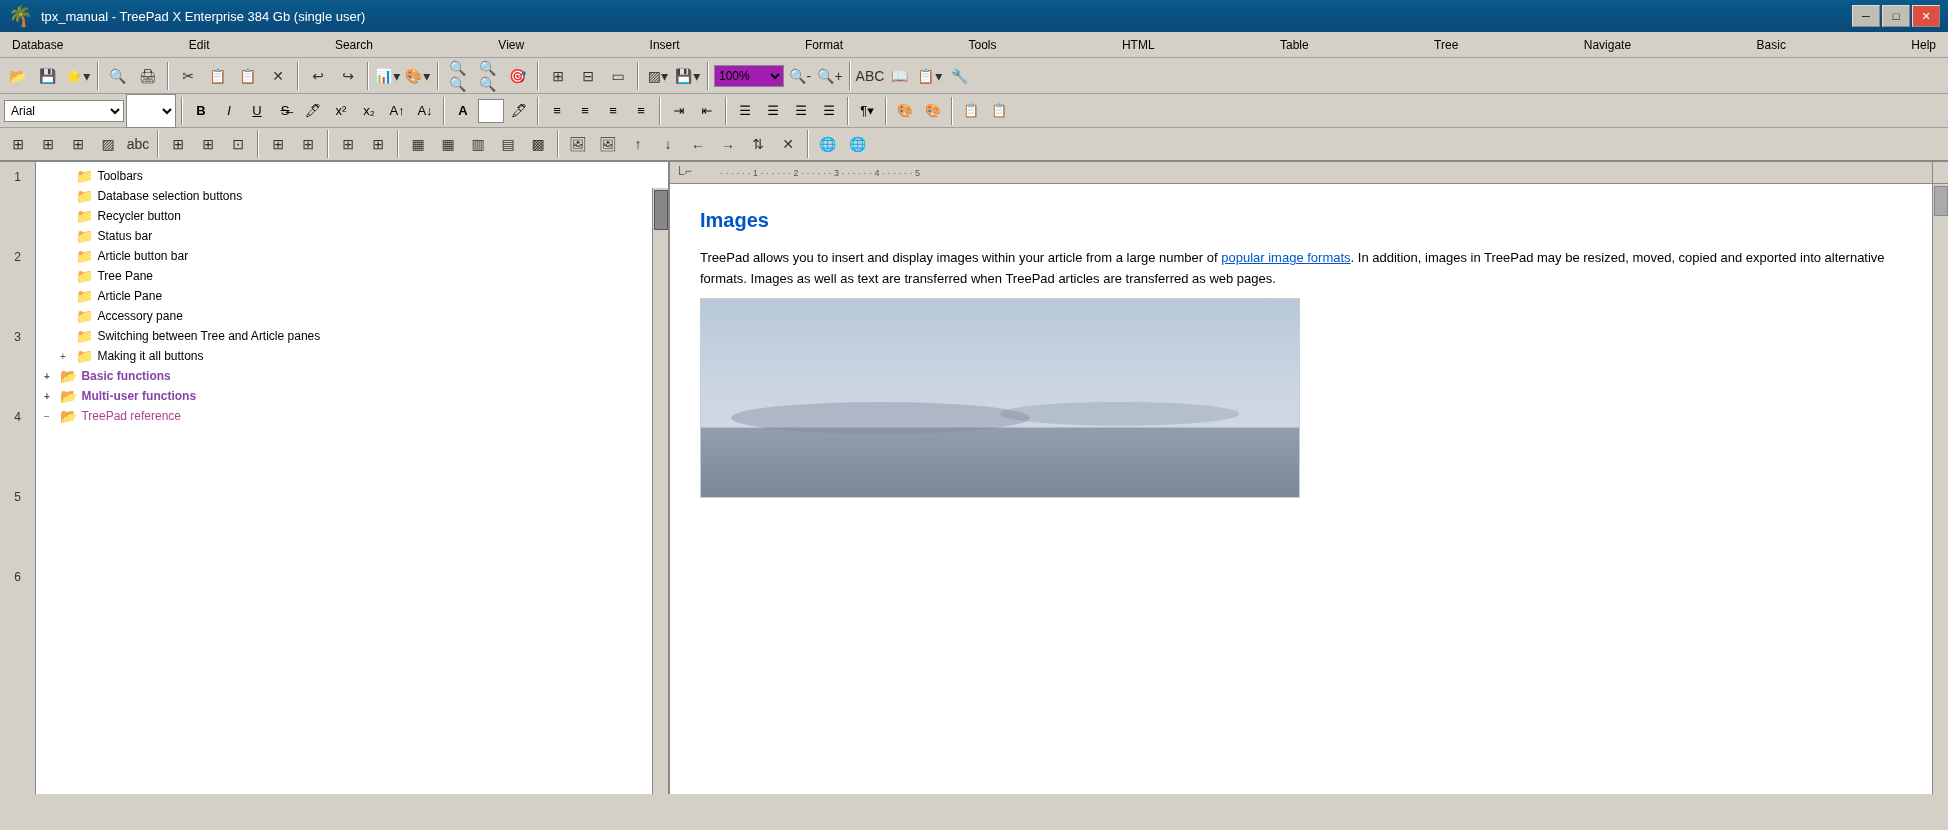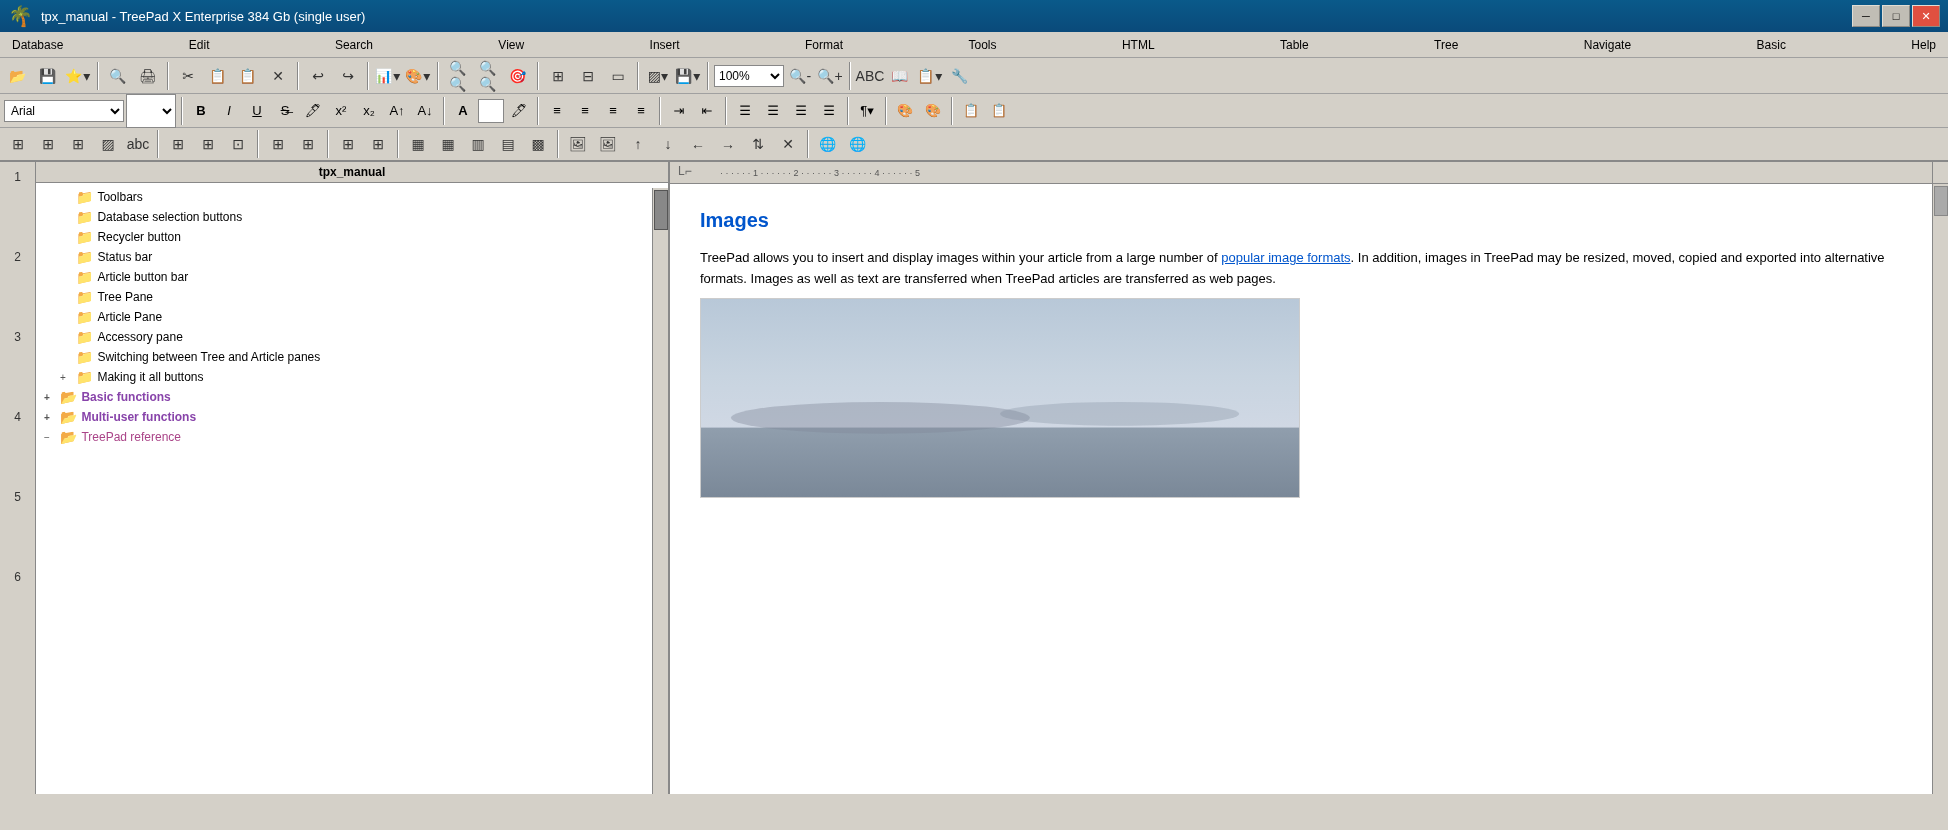--- a/index.html
+++ b/index.html
@@ -257,21 +257,21 @@
     #article-wrapper {
       display: flex;
       flex: 1;
       overflow: hidden;
     }
 
     
     .zoom-select {
       width: 70px; height: 22px;
       border: 1px solid #888;
-      background: #ffffff;
+      background: #a21caf;
       font-size: 12px;
     }
   </style>
 </head>
 <body>
 
 <div id="title-bar">
   <div class="title-left">
     <span class="title-icon">🌴</span>
     <span>tpx_manual - TreePad X Enterprise 384 Gb (single user)</span>
@@ -437,21 +437,20 @@
   <div id="left-panel">
     <div id="line-numbers">
       <div class="line-num">1</div>
       <div class="line-num">2</div>
       <div class="line-num">3</div>
       <div class="line-num">4</div>
       <div class="line-num">5</div>
       <div class="line-num">6</div>
     </div>
     <div id="tree-pane">
-      <div id="tree-header">tpx_manual</div>
       <div id="tree-content">
         <div class="tree-item indent1">
           <span class="expand-icon"></span>
           <span class="folder-icon">📁</span>
           <span>Toolbars</span>
         </div>
         <div class="tree-item indent1">
           <span class="expand-icon"></span>
           <span class="folder-icon">📁</span>
           <span>Database selection buttons</span>

